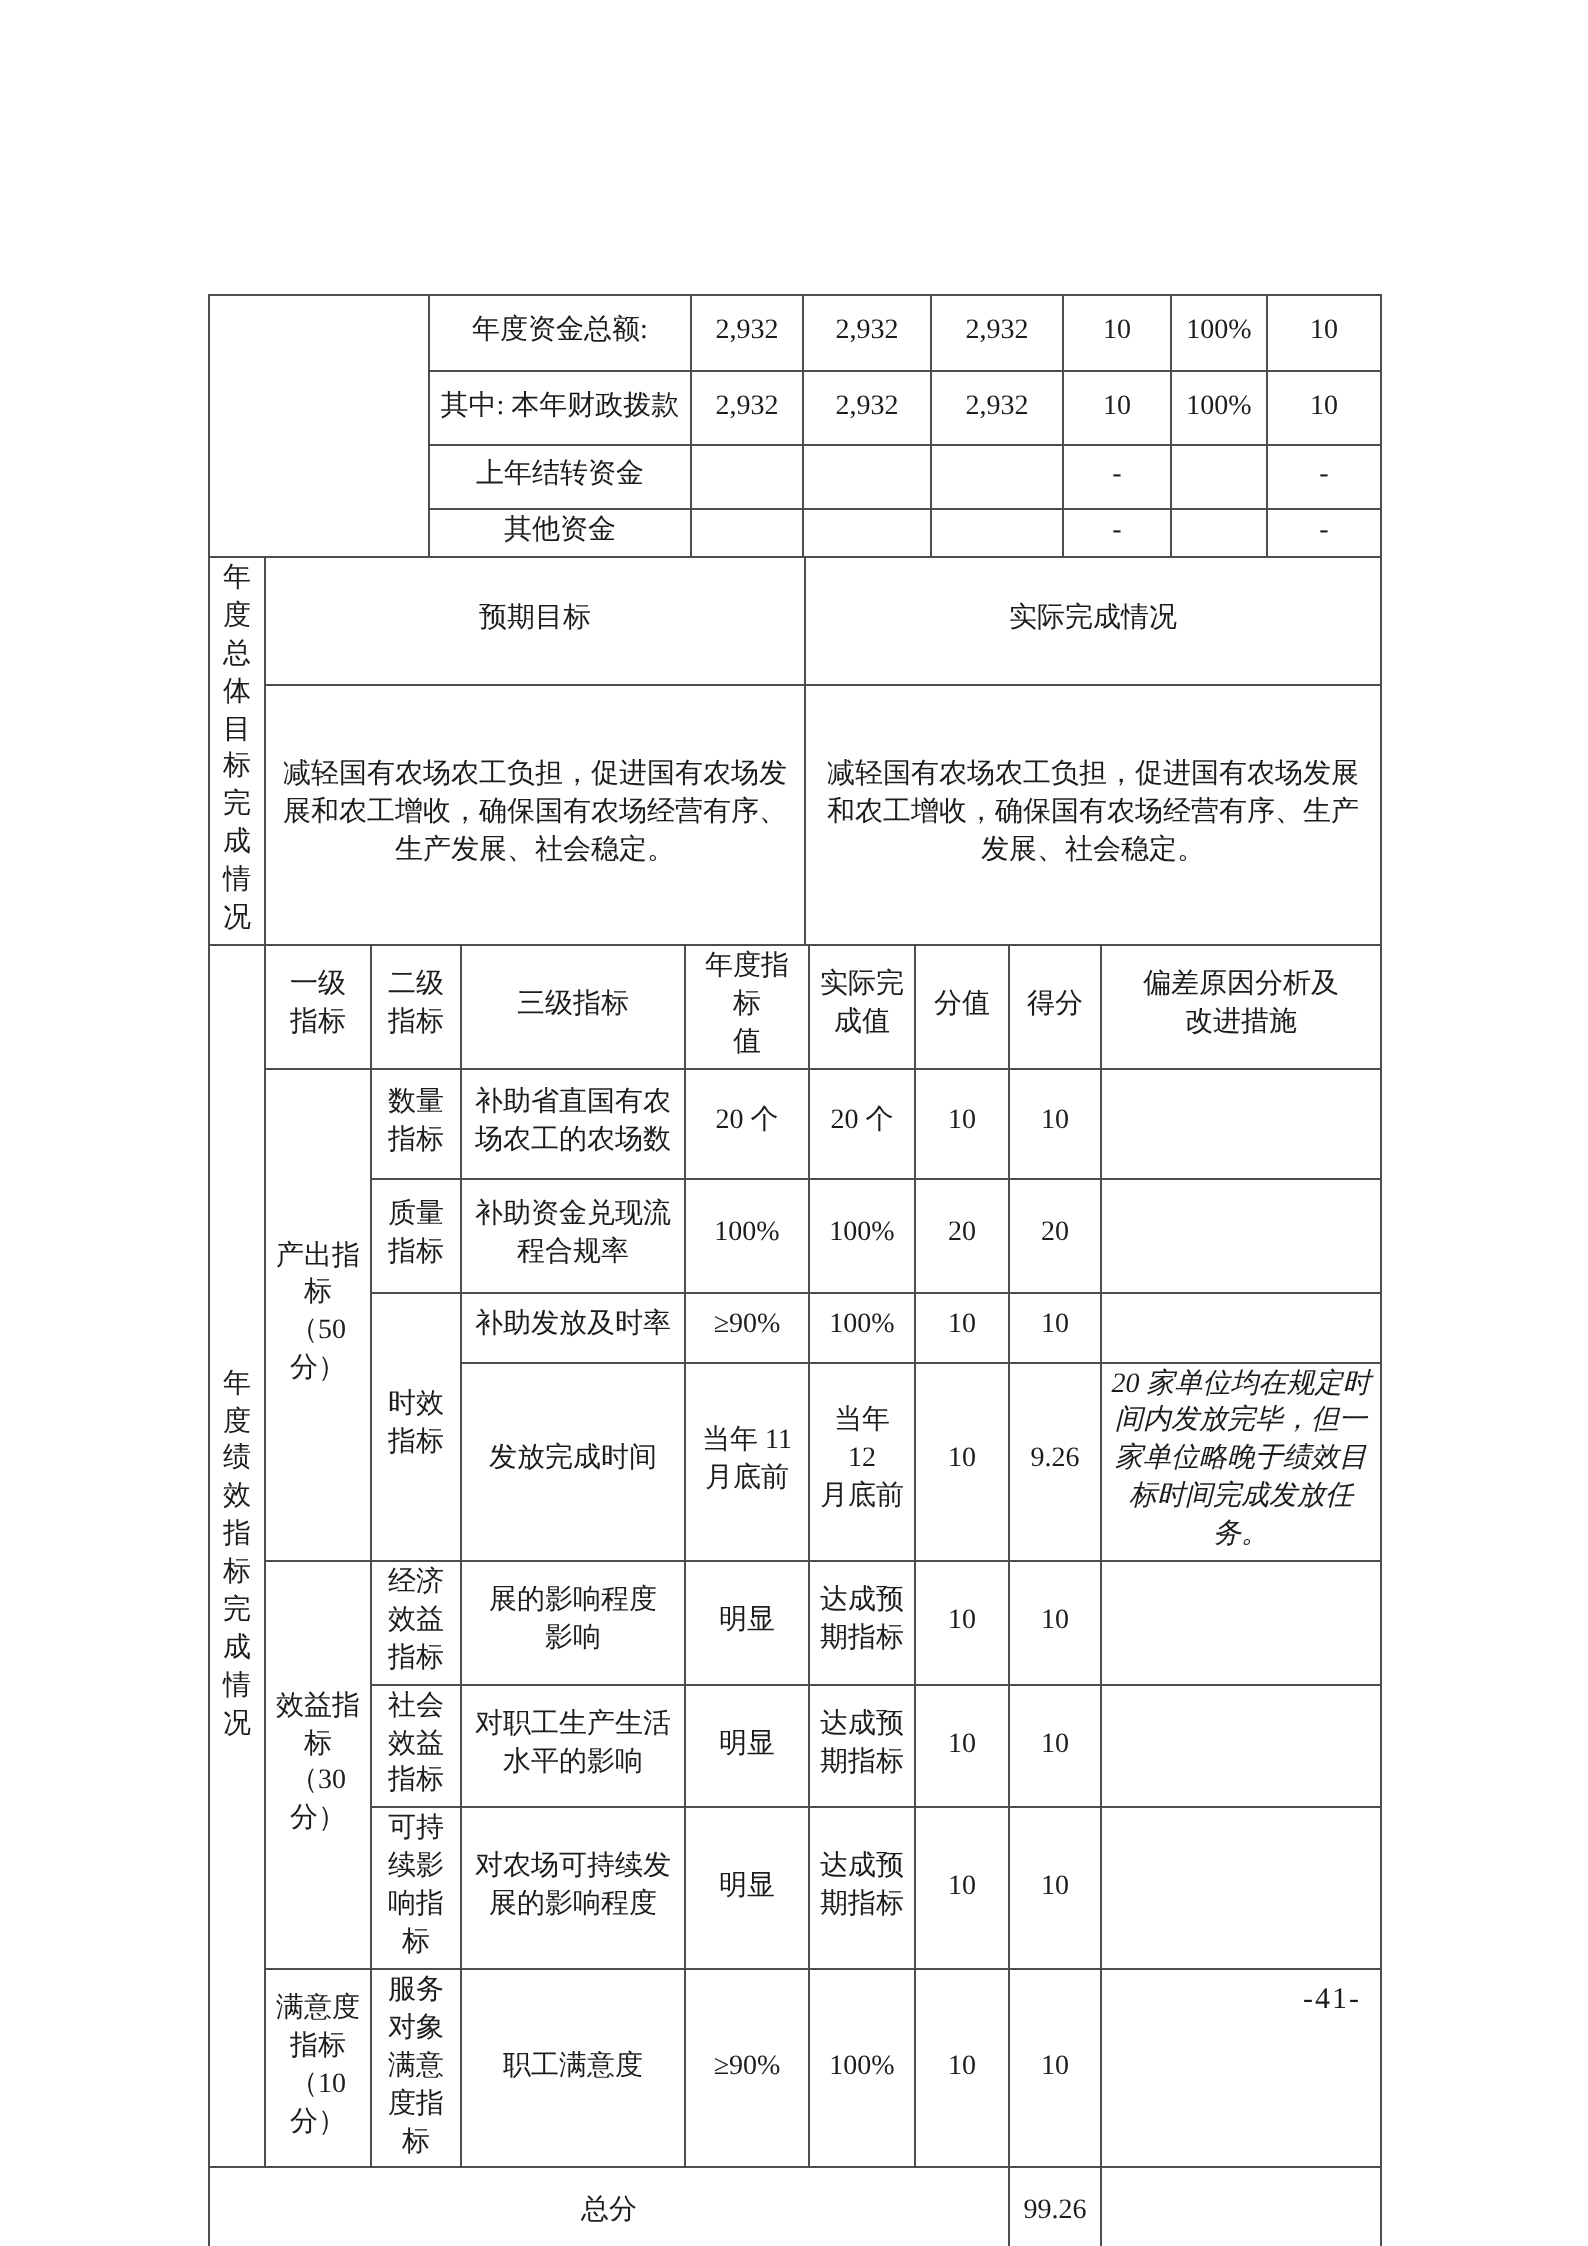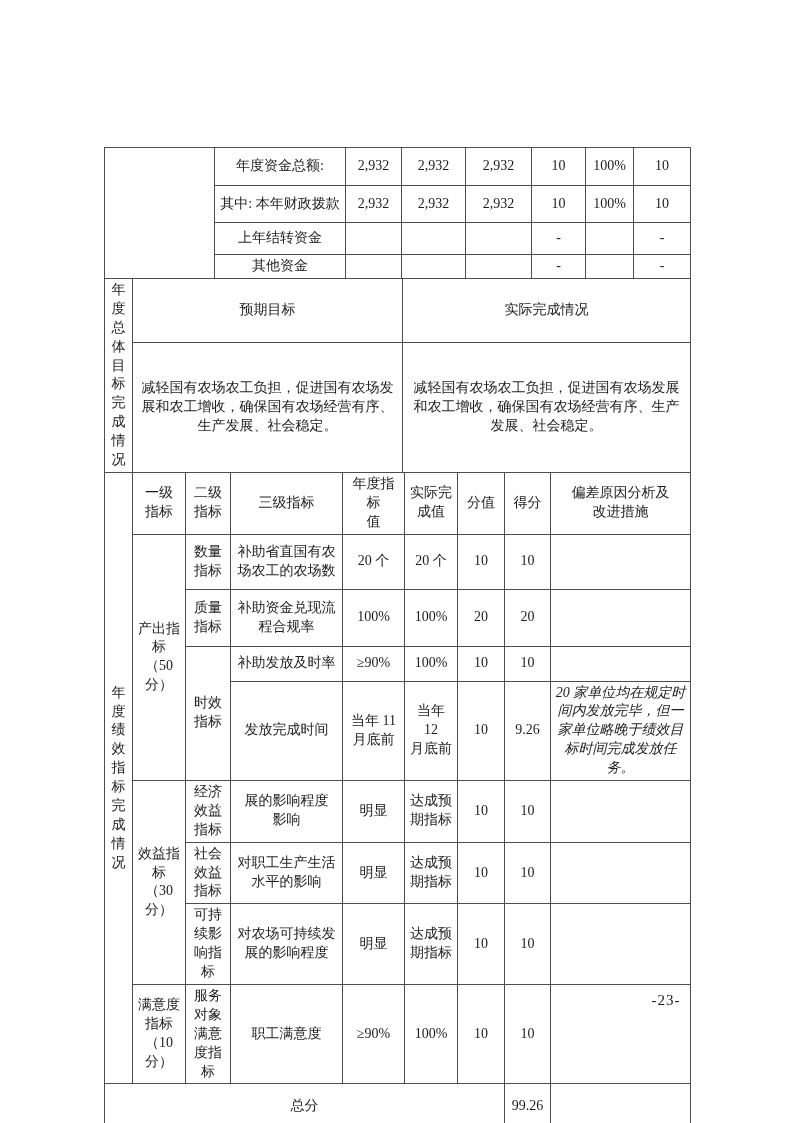--- a/index.html
+++ b/index.html
@@ -298,13 +298,13 @@
     <tr style="height:45px">
       <td colspan="7">总分</td>
       <td class="num">99.26</td>
       <td></td>
     </tr>
   </tbody>
     </table>
 
 </div>
 
-<div class="page-num">-23-</div>
+<div class="page-num">-41-</div>
 
 </body></html>

